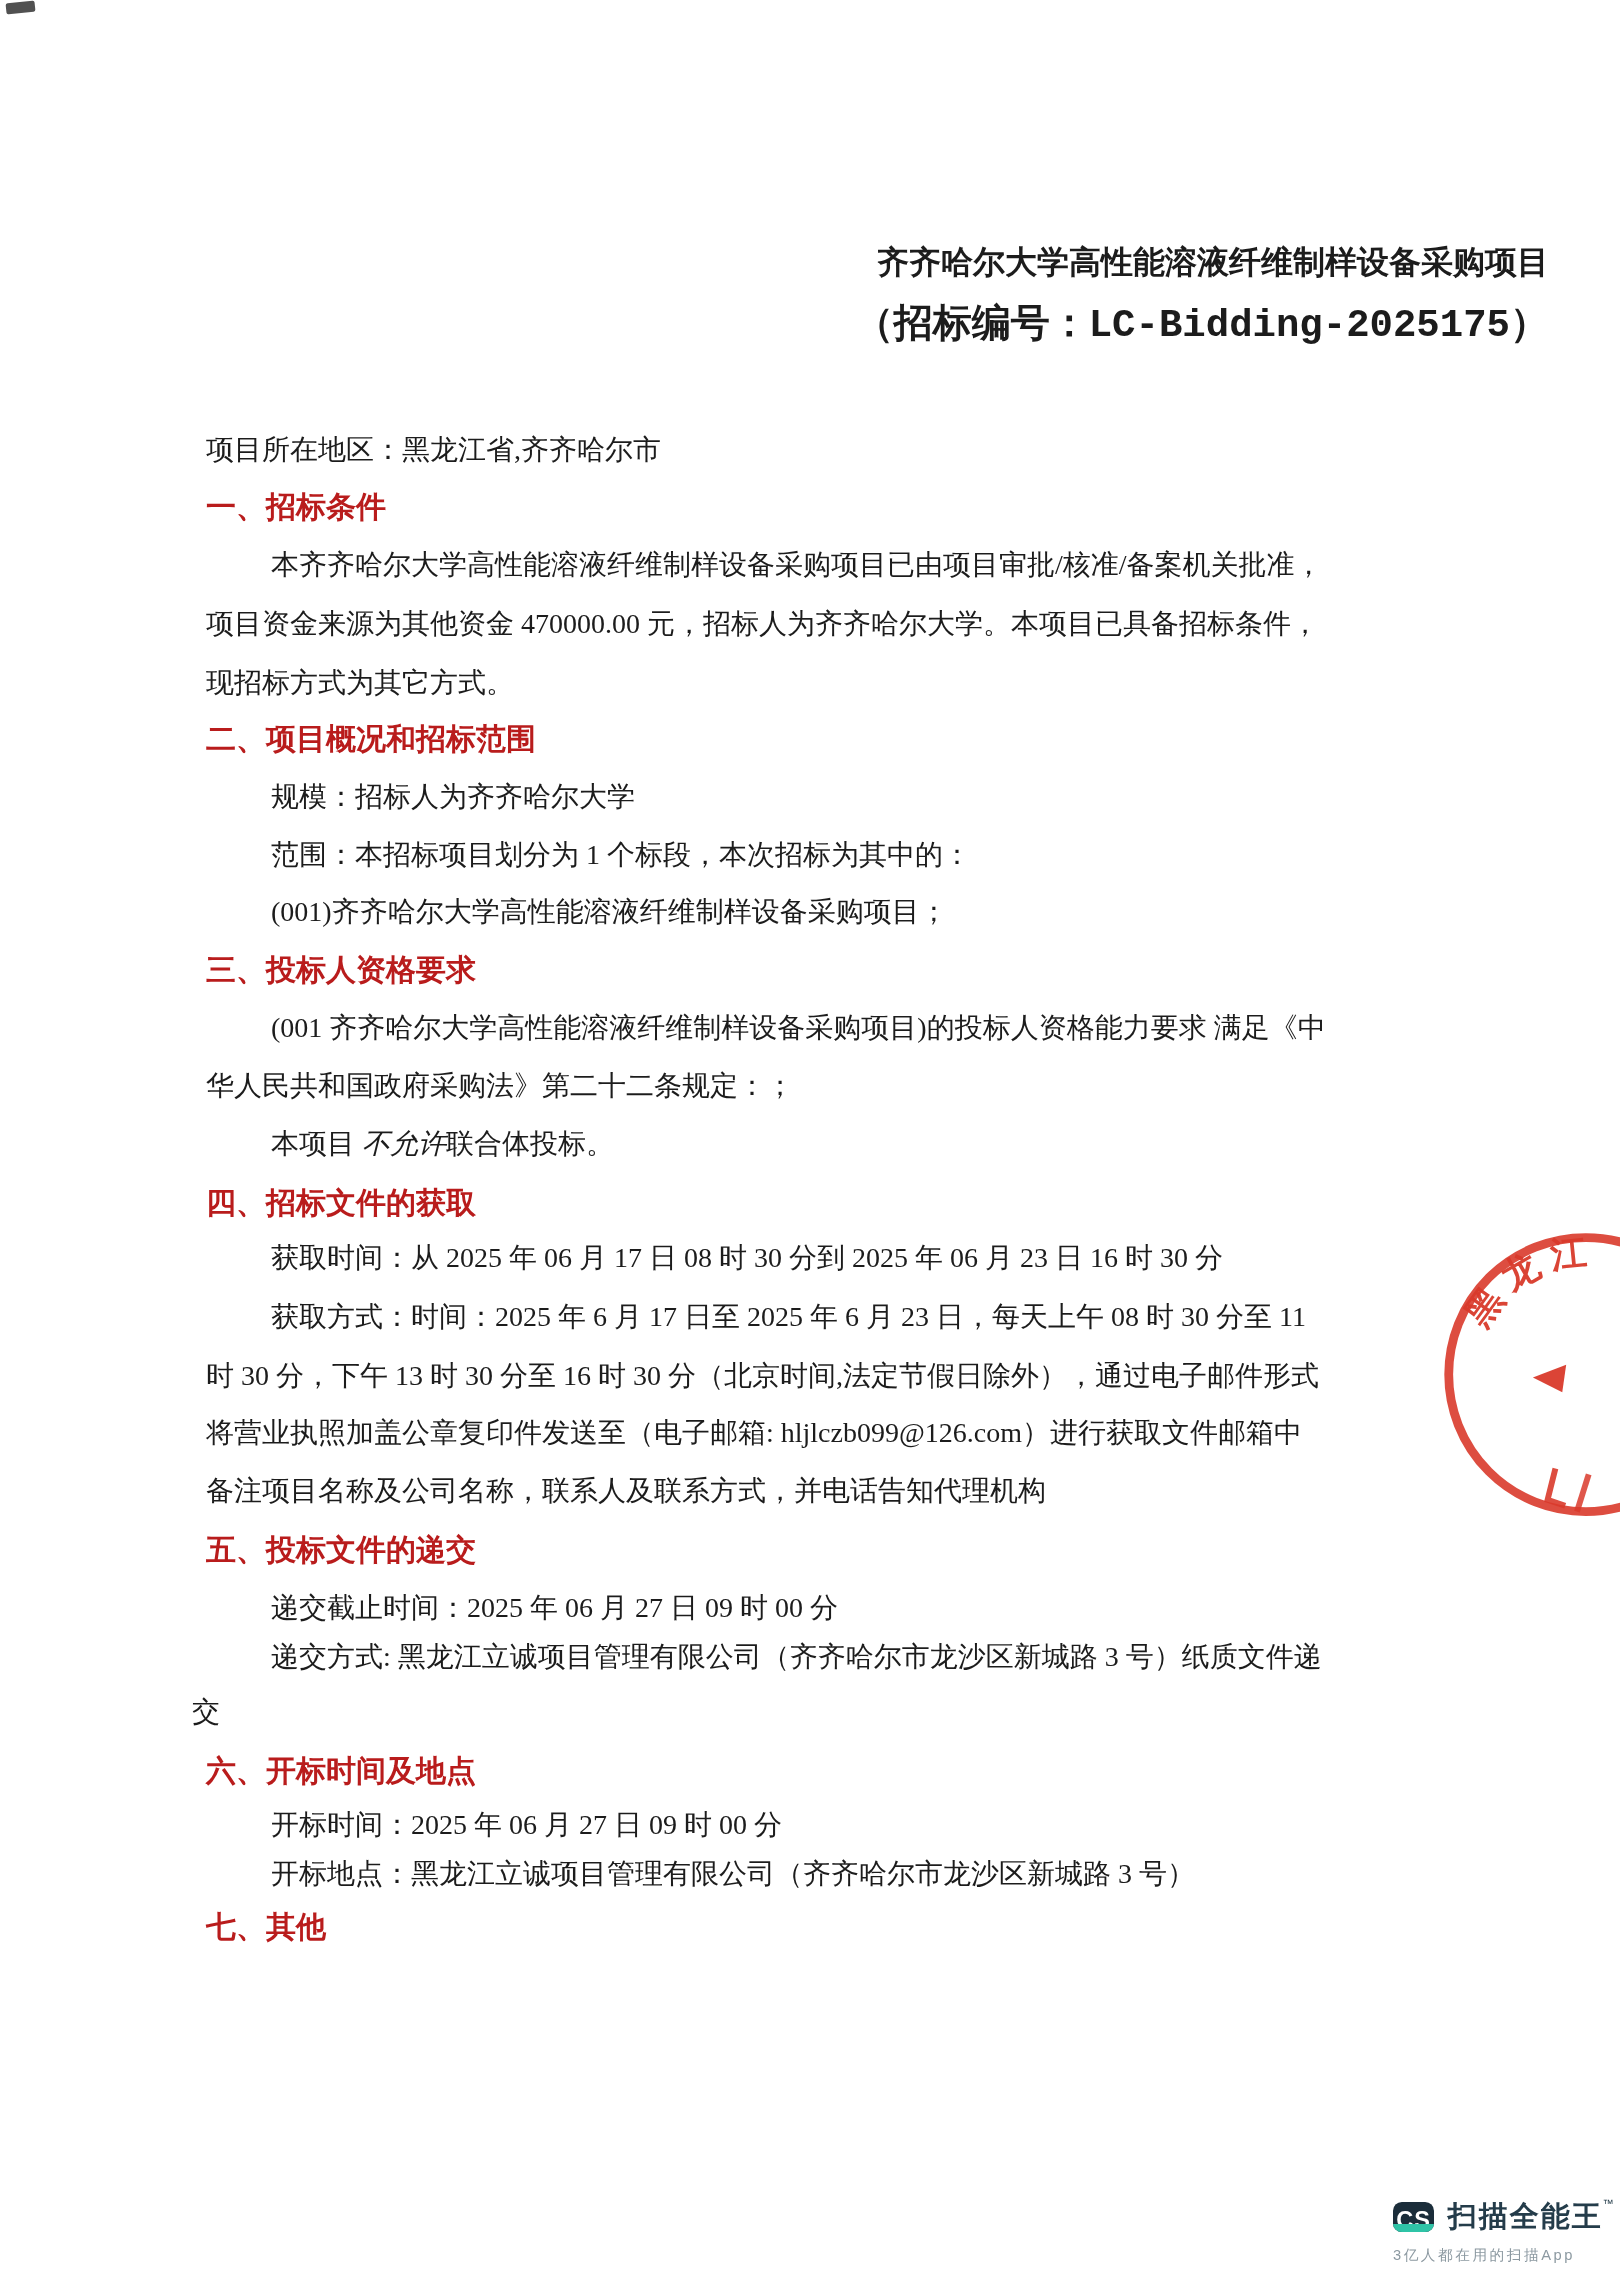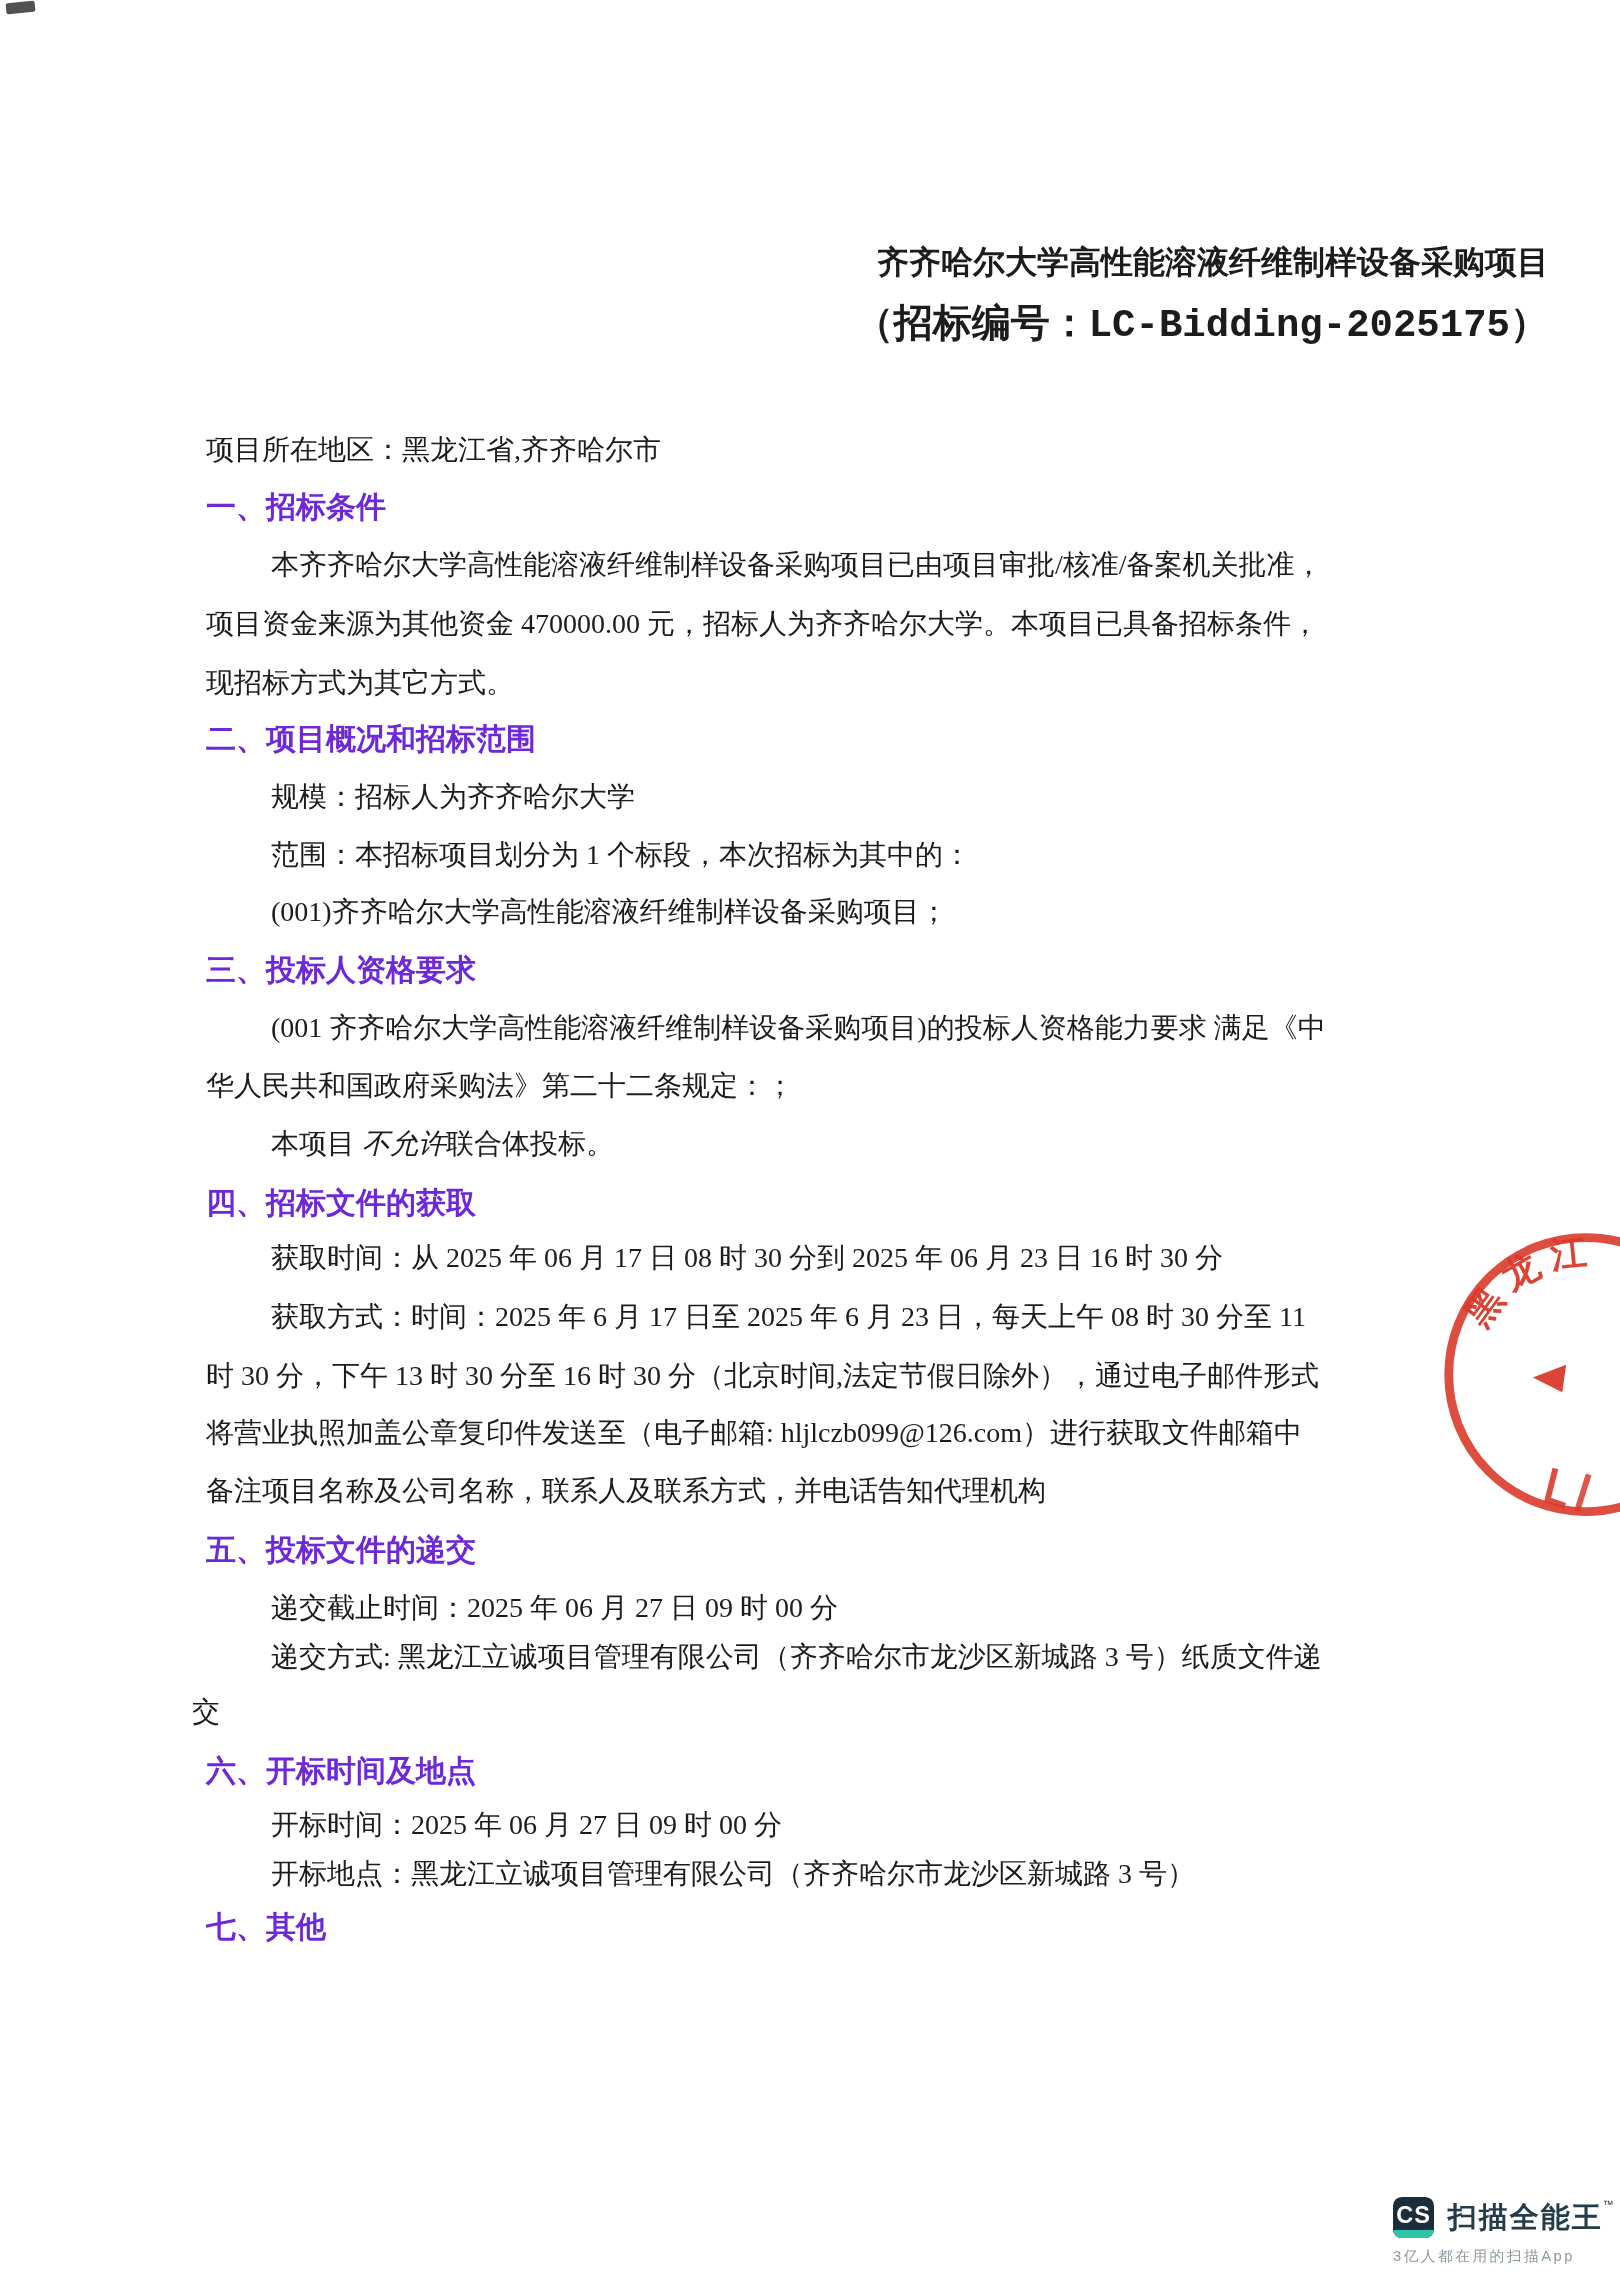--- a/index.html
+++ b/index.html
@@ -8,39 +8,39 @@
     --brand-text:#243c4a; --tagline-text:#8c99a1;
   }
   html,body{margin:0;padding:0;background:#e8e8e8;}
   .page{
     position:relative; width:1620px; height:2293px;
     background:#ffffff; overflow:hidden;
     font-family:"Liberation Serif","DejaVu Serif",serif;
     color:var(--text);
   }
   .ln{position:absolute; font-size:28px; line-height:37px; white-space:nowrap; color:var(--text);}
-  .hd{position:absolute; font-size:30px; line-height:39px; font-weight:700; white-space:nowrap; color:#6d28d9;}
+  .hd{position:absolute; font-size:30px; line-height:39px; font-weight:700; white-space:nowrap; color:#b91c1c;}
   .title-band{position:absolute; left:0; width:1549px; text-align:right; white-space:nowrap;}
   .doc-title{font-size:32px; font-weight:700;}
   .doc-subtitle{font-size:39px; font-weight:700; font-family:"Liberation Mono","DejaVu Sans Mono",monospace;}
   .em-italic{font-style:italic;}
   .artifact{
     position:absolute; left:5.9px; top:2px; width:29px; height:10.8px;
     background:#262626; transform:rotate(-6deg); border-radius:2px; opacity:.8;
   }
   .stamp{position:absolute; left:1432px; top:1218px; overflow:visible;}
   .stamp text{
     font-family:"Liberation Serif","DejaVu Serif",serif;
     font-weight:700;
   }
   
   .cs-wrap{position:absolute; left:1393px; top:2197px; width:206px;}
   .cs-row{display:flex; align-items:center; gap:13.7px;}
   .cs-badge{
-    position:relative; width:41px; height:41px; border-radius:8.8px;
+    position:relative; width:41px; height:30px; border-radius:8.8px;
     background:var(--badge-bg); overflow:hidden; flex:0 0 auto;
   }
   .cs-abbr{
     position:absolute; left:0; right:0; top:2px; text-align:center;
     color:#fff; font-family:"Liberation Sans","DejaVu Sans",sans-serif;
     font-weight:700; font-size:23.5px; line-height:33px; letter-spacing:1px;
   }
   .cs-strip{position:absolute; left:0; right:0; bottom:0; height:7.8px; background:var(--badge-accent);}
   .cs-brand{
     font-family:"Liberation Sans","DejaVu Sans",sans-serif;

